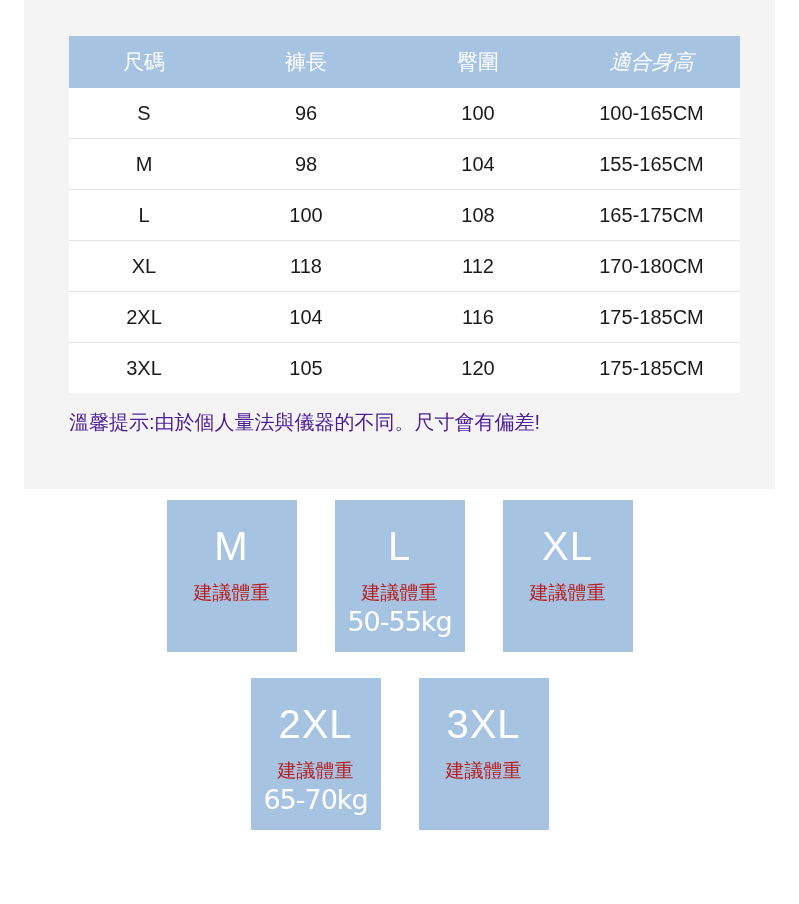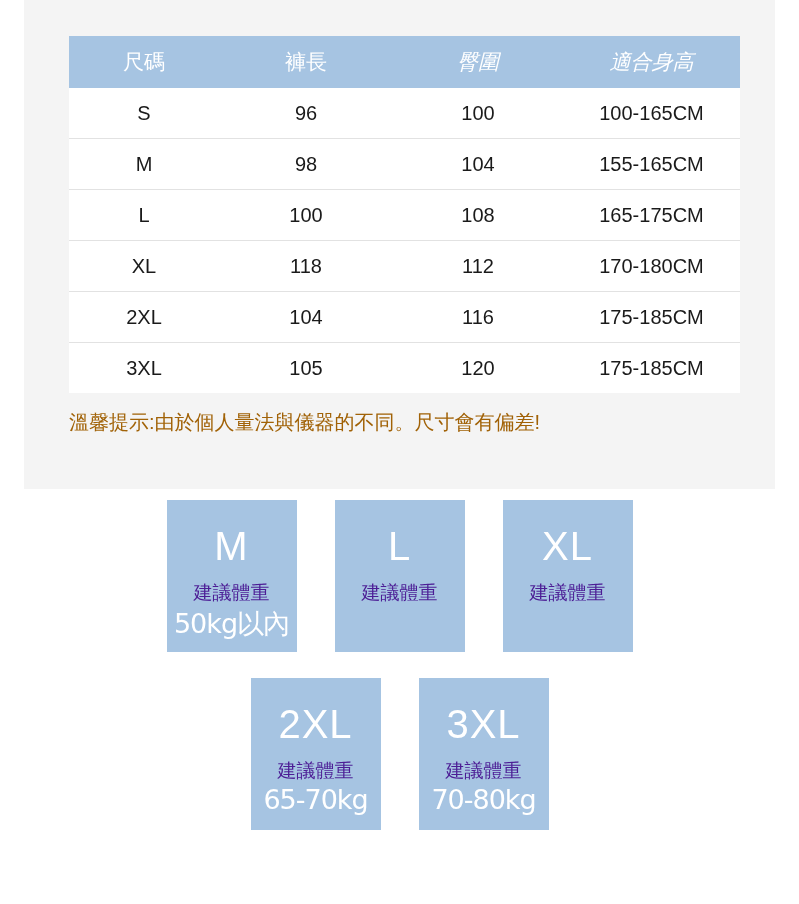--- a/index.html
+++ b/index.html
@@ -52,32 +52,32 @@
     font-size: 20px;
     color: #1a1a1a;
     border-bottom: 1px solid #e2e2e2;
     background: #ffffff;
   }
   .size-table tr:last-child td {
     border-bottom: none;
   }
   .col-size   { width: 148px; }
   .col-length { width: 172px; }
-  .col-hip    { width: 168px; font-style: italic; }
+  .col-hip    { width: 168px; }
   .col-height { width: 175px; font-style: italic; }
 
   .notes {
     position: absolute;
     left: 45px;
     top: 402px;
     width: 680px;
   }
   .notes .note-line {
     font-size: 20px;
-    color: #a16207;
+    color: #4c1d95;
     line-height: 40px;
     white-space: nowrap;
   }
 
   
   .cards {
     position: absolute;
     left: 0;
     top: 500px;
     width: 799px;
@@ -97,21 +97,21 @@
   }
   .card .card-size {
     font-size: 40px;
     color: #ffffff;
     line-height: 1;
     padding-top: 26px;
     letter-spacing: 1px;
   }
   .card .card-label {
     font-size: 19px;
-    color: #4c1d95;
+    color: #b91c1c;
     line-height: 1;
     padding-top: 17px;
   }
   .card .card-weight {
     position: absolute;
     left: -6px;
     right: -6px;
     top: 106px;
     font-size: 27px;
     color: #ffffff;
@@ -179,38 +179,37 @@
     <div class="notes">
       <div class="note-line">溫馨提示:由於個人量法與儀器的不同。尺寸會有偏差!</div>
     </div>
   </div>
 
   <div class="cards">
     <div class="card-row">
       <div class="card">
         <div class="card-size">M</div>
         <div class="card-label">建議體重</div>
-        <div class="card-weight">50kg以內</div>
       </div>
       <div class="card">
         <div class="card-size">L</div>
         <div class="card-label">建議體重</div>
+        <div class="card-weight">50-55kg</div>
       </div>
       <div class="card">
         <div class="card-size">XL</div>
         <div class="card-label">建議體重</div>
       </div>
     </div>
     <div class="card-row">
       <div class="card">
         <div class="card-size">2XL</div>
         <div class="card-label">建議體重</div>
         <div class="card-weight">65-70kg</div>
       </div>
       <div class="card">
         <div class="card-size">3XL</div>
         <div class="card-label">建議體重</div>
-        <div class="card-weight">70-80kg</div>
       </div>
     </div>
   </div>
 
 </div>
 
 </body></html>

